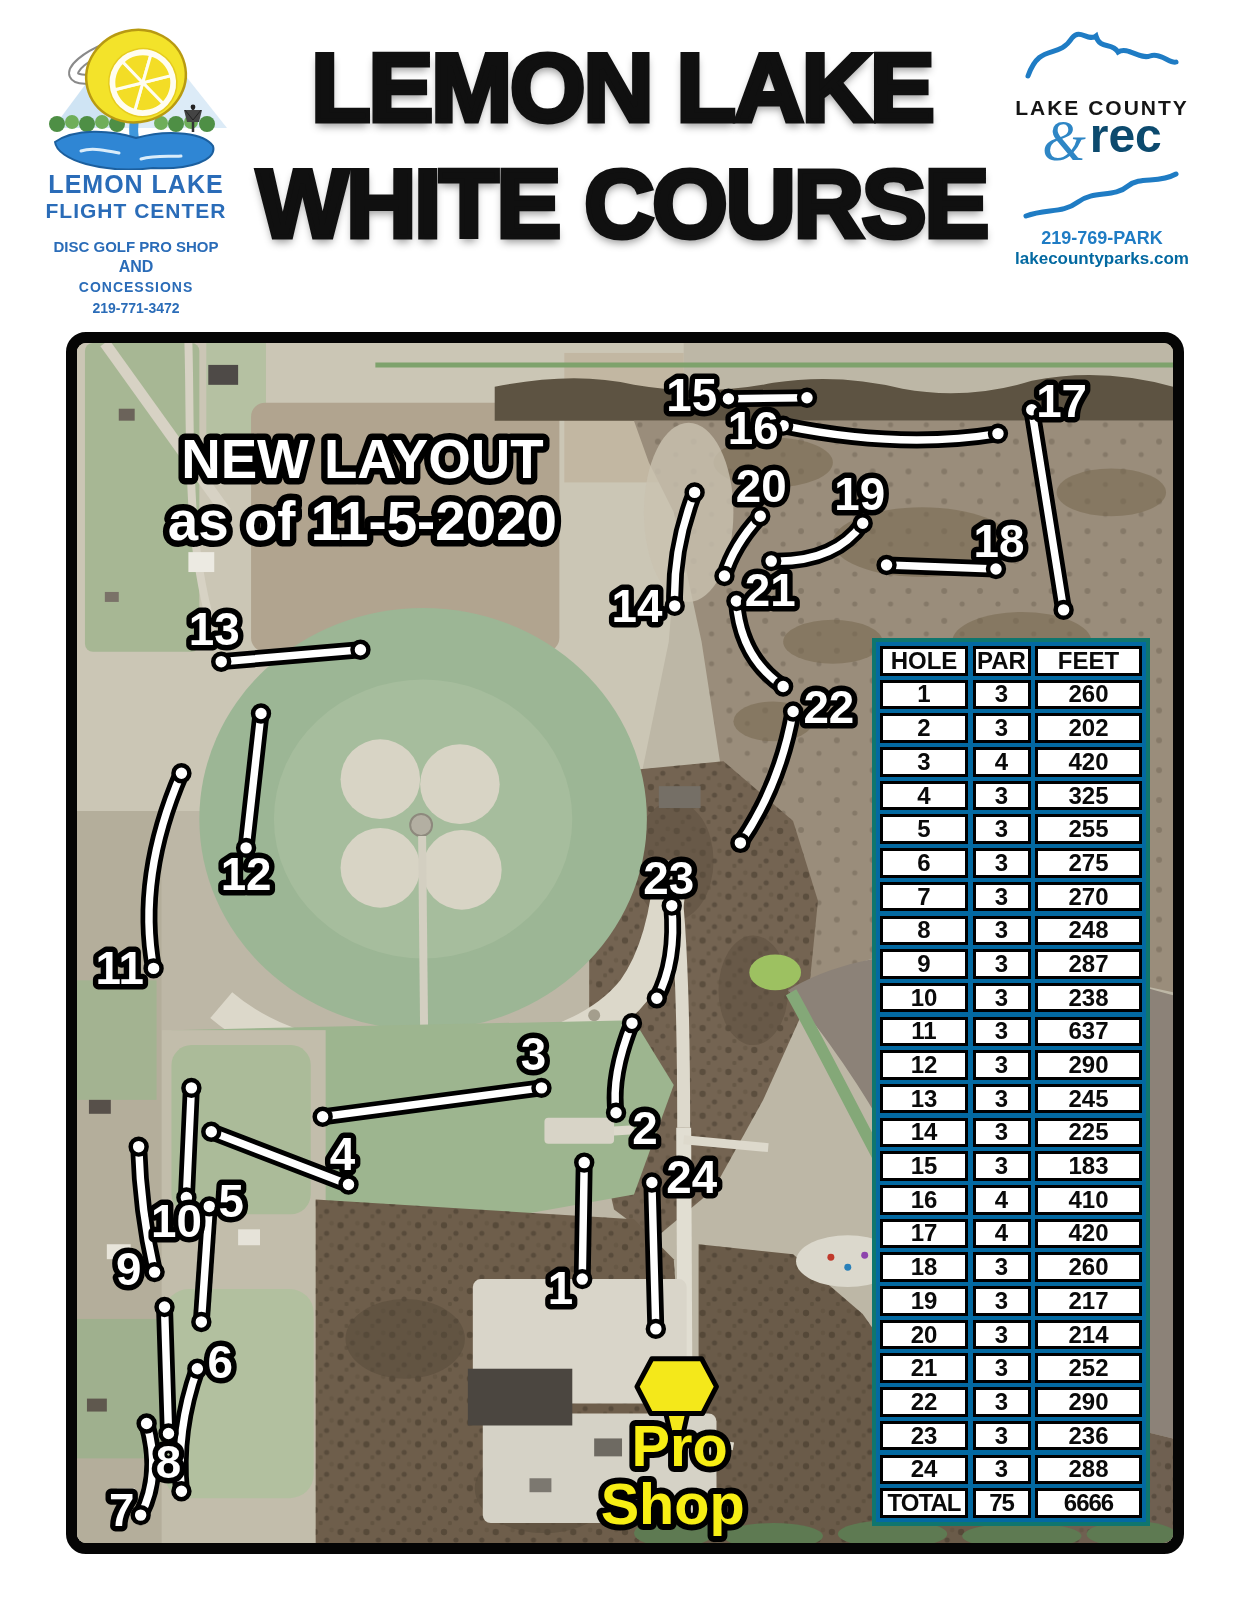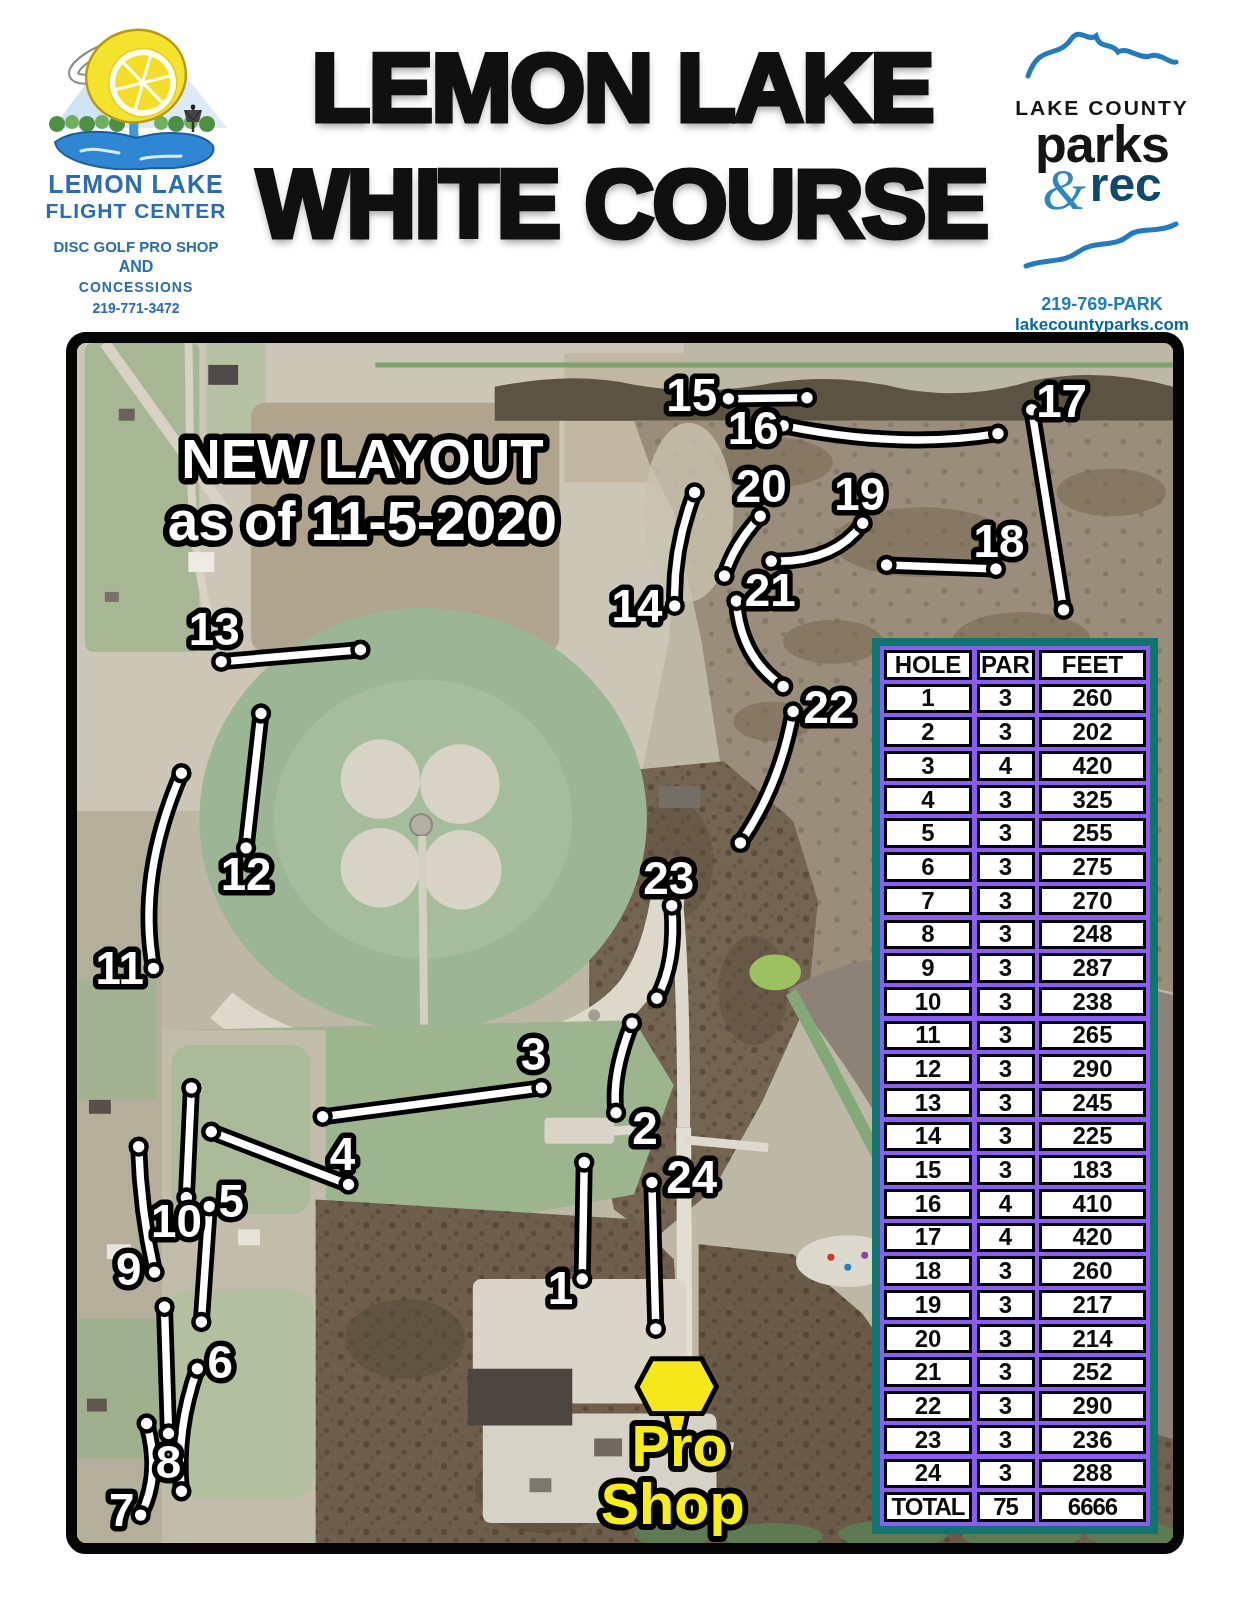--- a/index.html
+++ b/index.html
@@ -19,41 +19,41 @@
   .fc-sub2{font-size:16px;font-weight:bold;margin-top:3px;}
   .fc-sub3{font-size:14px;font-weight:bold;margin-top:3px;letter-spacing:1px;}
   .fc-phone{font-size:14px;font-weight:bold;margin-top:5px;}
 
   .logo-right{position:absolute;left:1012px;top:18px;width:180px;text-align:center;}
   .pr-county{font-size:21px;font-weight:bold;color:#151515;letter-spacing:2px;margin-top:2px;}
   .pr-parks{font-size:52px;font-weight:bold;color:#151515;line-height:.95;letter-spacing:-1px;}
   .pr-recline{line-height:.9;margin-top:-6px;}
   .pr-amp{font-family:"Liberation Serif",serif;font-style:italic;font-size:56px;color:#2e86c5;margin-right:4px;vertical-align:-8px;}
   .pr-rec{font-size:48px;font-weight:bold;color:#0c4a6e;text-align:right;}
-  .pr-phone{font-size:18px;font-weight:bold;color:#1f7cc4;margin-top:16px;}
+  .pr-phone{font-size:18px;font-weight:bold;color:#1f7cc4;margin-top:0;}
   .pr-web{font-size:17px;font-weight:bold;color:#0369a1;}
 
   
   .map{position:absolute;left:66px;top:332px;width:1096px;height:1200px;
     border:11px solid #050505;border-radius:20px;overflow:hidden;background:#bdb7a6;}
   .map svg.aerial{display:block;}
 
   .hl-outline{fill:none;stroke:#000;stroke-width:17;stroke-linecap:round;}
   .hl-inner{fill:none;stroke:#fff;stroke-width:7.5;stroke-linecap:round;}
   .hl-end{fill:#fff;stroke:#000;stroke-width:4.5;}
   .hole-label{font-family:"Liberation Sans",sans-serif;font-weight:bold;font-size:46px;
     fill:#fff;stroke:#000;stroke-width:11px;paint-order:stroke;stroke-linejoin:round;
     text-anchor:middle;dominant-baseline:central;}
   .notice-text{font-family:"Liberation Sans",sans-serif;font-weight:bold;font-size:55px;
     fill:#fff;stroke:#000;stroke-width:13px;paint-order:stroke;stroke-linejoin:round;text-anchor:middle;}
   .proshop-text{font-family:"Liberation Sans",sans-serif;font-weight:bold;font-size:58px;
     fill:#f7ee14;stroke:#000;stroke-width:12px;paint-order:stroke;stroke-linejoin:round;text-anchor:middle;}
 
   
-  .scorecard{position:absolute;left:795px;top:295px;background:#8b5cf6;border:8px solid #0f766e;
+  .scorecard{position:absolute;left:795px;top:295px;background:#0369a1;border:4px solid #0f766e;
     padding:4px;display:grid;grid-template-columns:88px 58px 107px;grid-auto-rows:29.5px;
     gap:4.2px 4.5px;}
   .sc-cell{border:3px solid #000;background:#fff;display:flex;align-items:center;justify-content:center;
     font-weight:bold;font-size:24px;color:#0a0a0a;}
   .sc-hdr{letter-spacing:0;}
   .sc-total{letter-spacing:-1px;}
 </style>
 </head>
 <body>
 
@@ -111,21 +111,20 @@
   <div class="title-block">
     <div class="title-line">LEMON LAKE</div>
     <div class="title-line">WHITE COURSE</div>
   </div>
 
   <div class="logo-right">
     <svg width="160" height="72" viewBox="0 0 160 72">
       <path d="M6,58 C18,24 36,42 50,20 C58,10 66,24 74,18 C78,32 90,24 96,34 C106,28 118,42 128,38 C138,34 148,46 154,44" fill="none" stroke="#1f7cc4" stroke-width="5" stroke-linecap="round"></path>
     </svg>
     <div class="pr-county">LAKE COUNTY</div>
-    <div class="pr-parks">parks</div>
     <div class="pr-recline"><span class="pr-amp">&amp;</span><span class="pr-rec">rec</span></div>
     <svg width="160" height="58" viewBox="0 0 160 58">
       <path d="M4,50 C24,42 40,48 56,36 C72,24 92,32 106,20 C118,10 136,18 154,8" fill="none" stroke="#1f7cc4" stroke-width="5" stroke-linecap="round"></path>
     </svg>
     <div class="pr-phone">219-769-PARK</div>
     <div class="pr-web">lakecountyparks.com</div>
   </div>
 
   <div class="map">
     <svg class="aerial" width="1096" height="1200" viewBox="0 0 1102 1205" preserveAspectRatio="none">
@@ -488,21 +487,21 @@
         <div class="sc-cell">3</div>
         <div class="sc-cell">248</div>
         <div class="sc-cell">9</div>
         <div class="sc-cell">3</div>
         <div class="sc-cell">287</div>
         <div class="sc-cell">10</div>
         <div class="sc-cell">3</div>
         <div class="sc-cell">238</div>
         <div class="sc-cell">11</div>
         <div class="sc-cell">3</div>
-        <div class="sc-cell">265</div>
+        <div class="sc-cell">637</div>
         <div class="sc-cell">12</div>
         <div class="sc-cell">3</div>
         <div class="sc-cell">290</div>
         <div class="sc-cell">13</div>
         <div class="sc-cell">3</div>
         <div class="sc-cell">245</div>
         <div class="sc-cell">14</div>
         <div class="sc-cell">3</div>
         <div class="sc-cell">225</div>
         <div class="sc-cell">15</div>

